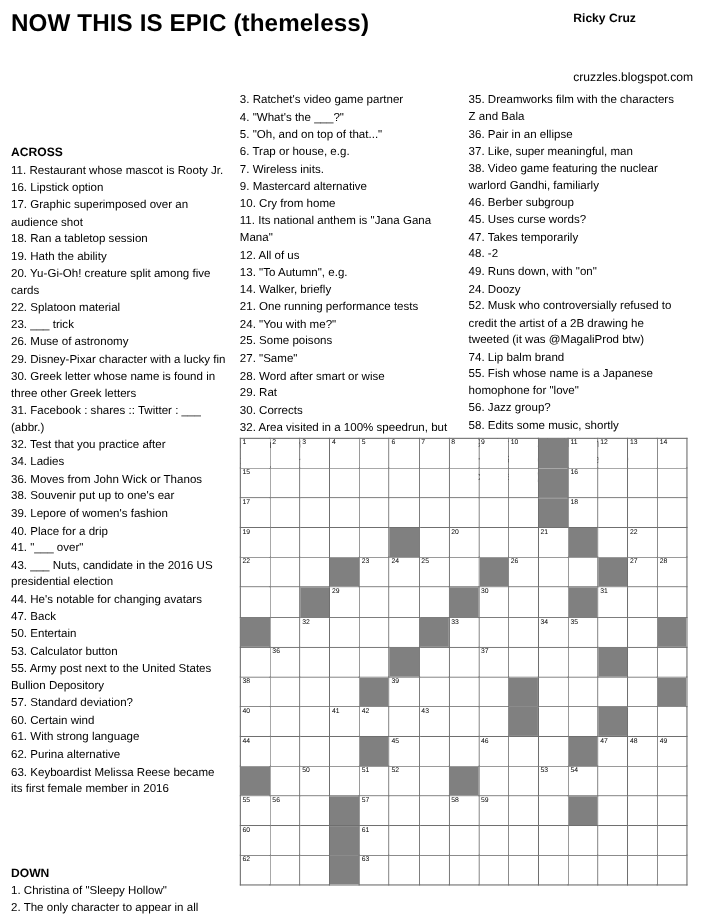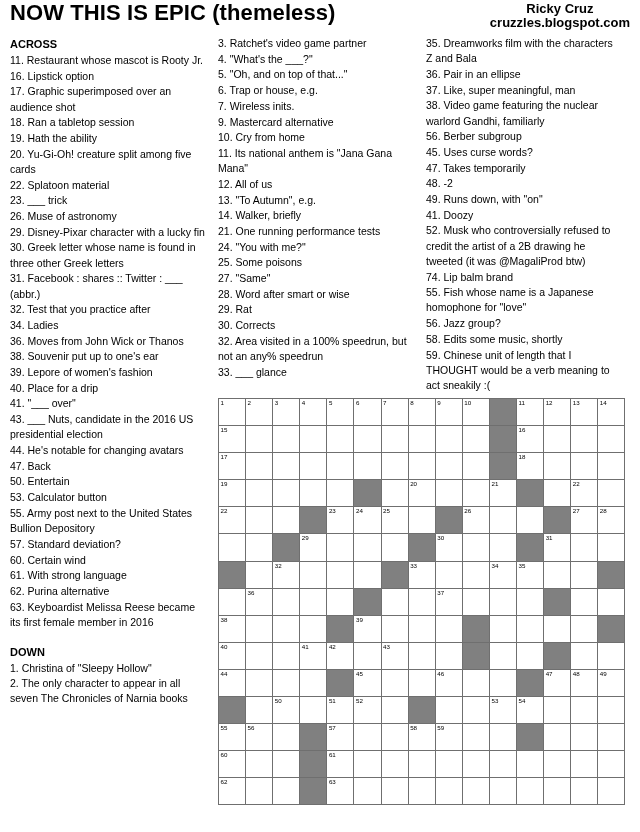--- a/index.html
+++ b/index.html
@@ -7,62 +7,63 @@
     margin: 0; padding: 0;
     width: 640px; height: 832px;
     background: #ffffff;
     font-family: "Liberation Sans", sans-serif;
     color: #000000;
   }
   .page {
     position: relative;
     width: 640px;
     height: 832px;
-    padding: 0 10px 0 10px;
+    padding: 8px 10px 0 10px;
   }
   
   .hdr {
     display: flex;
     align-items: flex-start;
     justify-content: space-between;
   }
   .title {
     font-size: 22px;
     font-weight: bold;
     letter-spacing: 0.1px;
     line-height: 26px;
     white-space: nowrap;
   }
   .byline {
-    text-align: center;
-    font-size: 13px;
+    text-align: left;
+    font-size: 11px;
     line-height: 14px;
     padding-top: 2px;
   }
   .byline .author { font-weight: bold; }
-  .byline .site { font-weight: bold; }
+  .byline .site { font-weight: normal; margin-top: 40px; }
 
   
   .cols {
     display: flex;
     gap: 12px;
     margin-top: 6px;
   }
   .col {
     width: 196px;
     font-size: 10.5px;
     line-height: 15.2px;
   }
   .col.c2 { width: 196px; }
   .col.c3 { width: 196px; }
   .sect-head {
     font-weight: bold;
     font-size: 11px;
     line-height: 16px;
     margin-bottom: 1px;
+    margin-top: 47px;
   }
   .clue {
     margin: 0 0 0.5px 0;
     text-indent: 0;
   }
   .gap { height: 13px; }
 
   
   .grid-wrap {
     position: absolute;
@@ -168,26 +169,26 @@
       <div class="clue">32. Area visited in a 100% speedrun, but not an any% speedrun</div>
       <div class="clue">33. ___ glance</div>
       <div class="clue"></div>
     </div>
 
     <div class="col c3">
       <div class="clue">35. Dreamworks film with the characters Z and Bala</div>
       <div class="clue">36. Pair in an ellipse</div>
       <div class="clue">37. Like, super meaningful, man</div>
       <div class="clue">38. Video game featuring the nuclear warlord Gandhi, familiarly</div>
-      <div class="clue">56. Berber subgroup</div>
+      <div class="clue">46. Berber subgroup</div>
       <div class="clue">45. Uses curse words?</div>
       <div class="clue">47. Takes temporarily</div>
       <div class="clue">48. -2</div>
       <div class="clue">49. Runs down, with "on"</div>
-      <div class="clue">41. Doozy</div>
+      <div class="clue">24. Doozy</div>
       <div class="clue">52. Musk who controversially refused to credit the artist of a 2B drawing he tweeted (it was @MagaliProd btw)</div>
       <div class="clue">74. Lip balm brand</div>
       <div class="clue">55. Fish whose name is a Japanese homophone for "love"</div>
       <div class="clue">56. Jazz group?</div>
       <div class="clue">58. Edits some music, shortly</div>
       <div class="clue">59. Chinese unit of length that I THOUGHT would be a verb meaning to act sneakily :(</div>
     </div>
   </div>
 
   <div class="grid-wrap">

